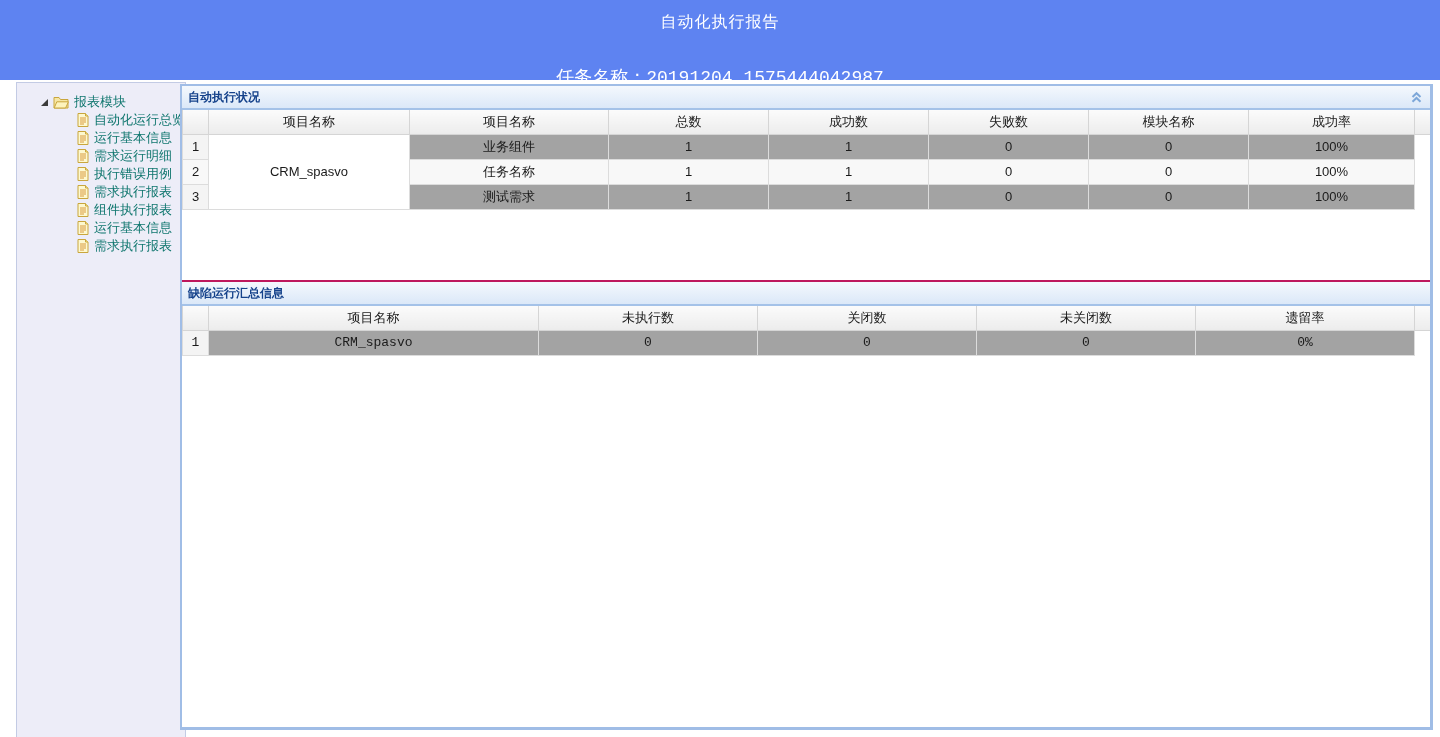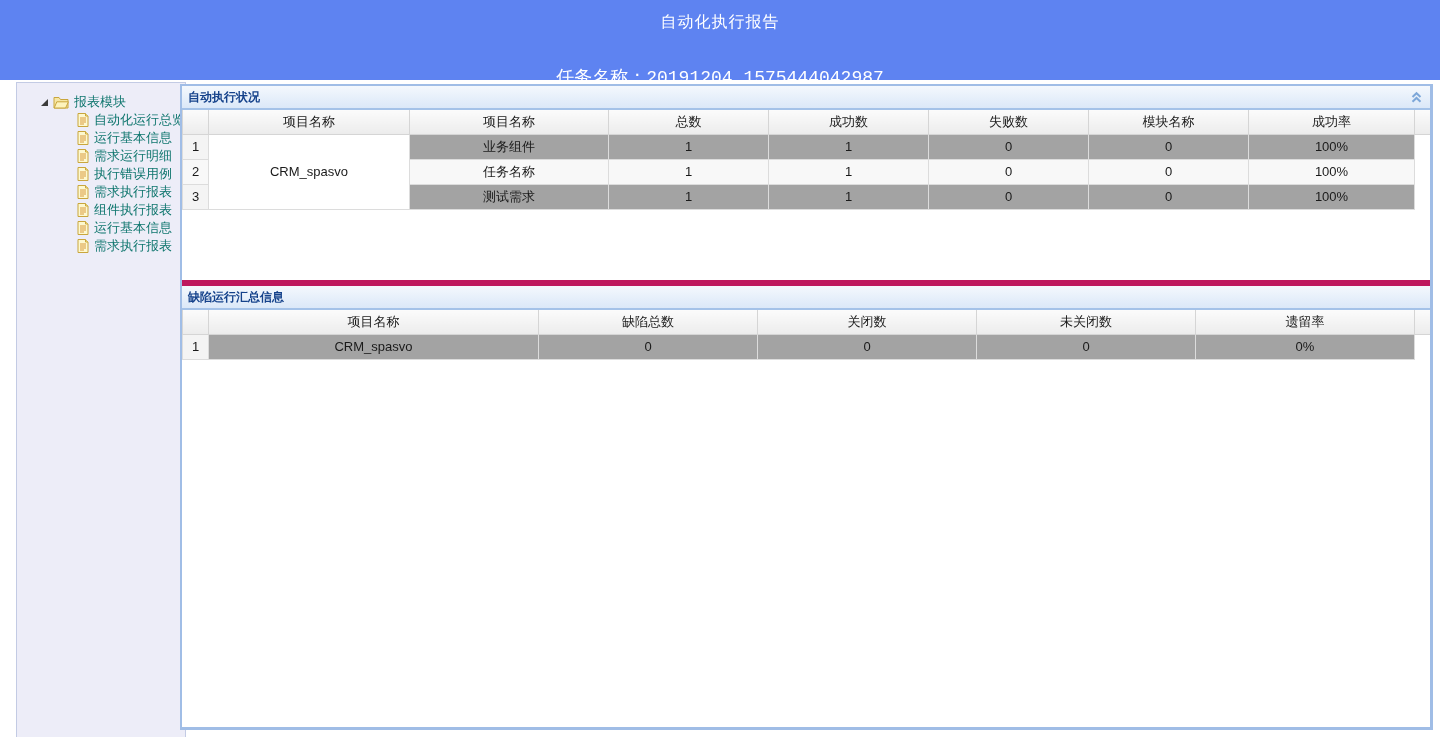--- a/index.html
+++ b/index.html
@@ -22,21 +22,21 @@
   .tree-row span.lbl { margin-left:5px; white-space:nowrap; }
   .expander { width:0; height:0; border-bottom:7px solid #3b3b3b; border-left:7px solid transparent;
               margin-right:5px; flex:none; }
   .icon-svg { flex:none; display:block; }
 
   
   .main { position:absolute; top:84px; left:180px; width:1253px; height:646px;
           background:#ffffff; border:2px solid #a0bde6; border-right-width:3px;
           border-bottom-width:3px; display:flex; flex-direction:column; }
   .section1 { height:194px; overflow:hidden; }
-  .section2 { flex:1; border-top:6px solid #be185d; overflow:hidden; }
+  .section2 { flex:1; border-top:2px solid #be185d; overflow:hidden;font-family:Liberation Mono, monospace; }
   .panel-header { height:24px; background:linear-gradient(#f4f8fd,#dbe8f8);
                   border-bottom:2px solid #a4c2e8; display:flex; align-items:center;
                   padding:0 6px; }
   .panel-header .ptitle { font-size:12px; font-weight:bold; color:#15428b; }
   .panel-header .spacer { flex:1; }
   .tool { width:15px; height:15px; cursor:pointer; }
 
   
   table.grid { border-collapse:collapse; width:100%; table-layout:fixed;
                font-size:13px; color:#1a1a1a; }
@@ -219,21 +219,21 @@
           <col style="width:219px">
         <col style="width:219px">
           <col style="width:219px">
           <col style="width:219px">
           <col>
       </colgroup>
       <thead>
         <tr>
           <th></th>
           <th>项目名称</th>
-          <th>缺陷总数</th>
+          <th>未执行数</th>
           <th>关闭数</th>
           <th>未关闭数</th>
           <th>遗留率</th>
           <th class="sp"></th>
         </tr>
       </thead>
       <tbody>
         <tr>
           <td class="rownum">1</td>
           <td>CRM_spasvo</td>

